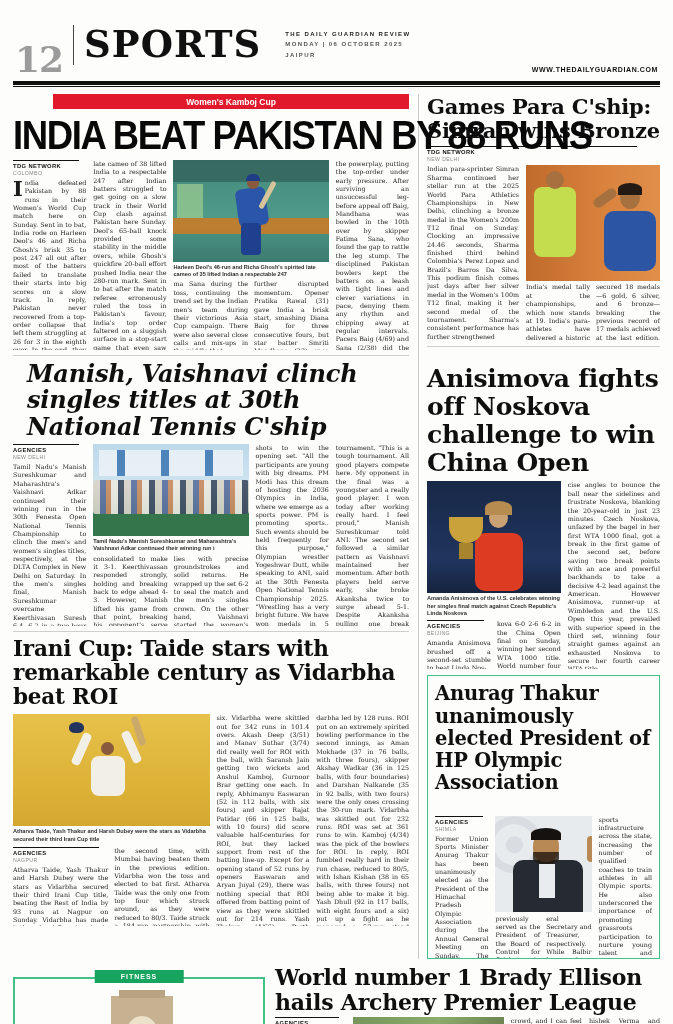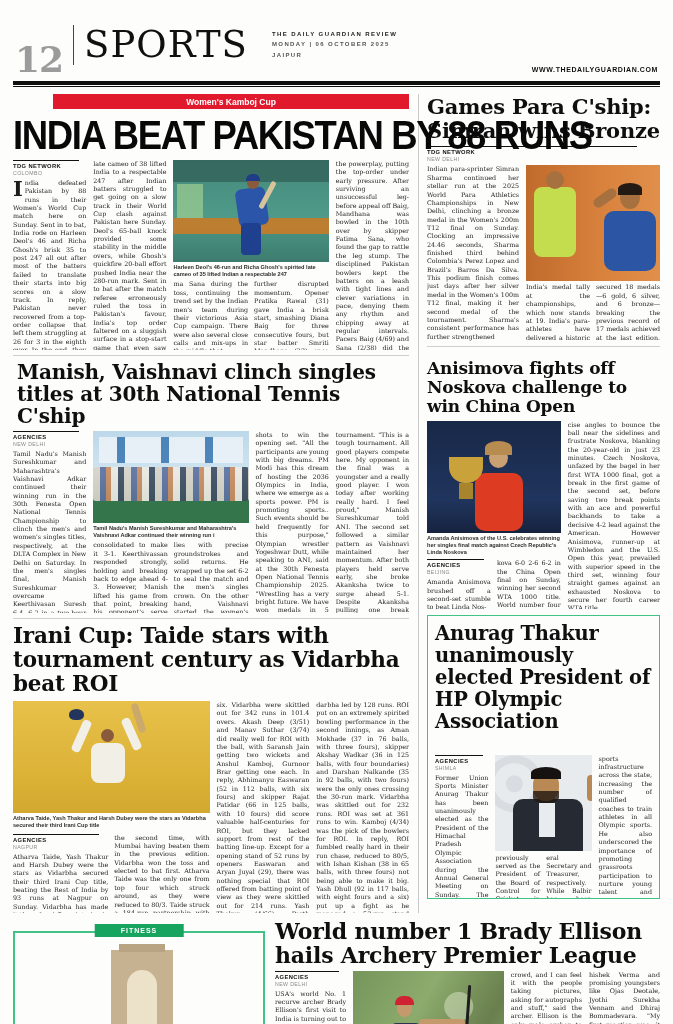--- a/index.html
+++ b/index.html
@@ -5,21 +5,21 @@
   * { margin:0; padding:0; box-sizing:border-box; }
   html,body { width:673px; height:1024px; background:#f7f6f3; overflow:hidden; }
   body { font-family:"DejaVu Serif", serif; color:#161616; position:relative; }
   .page { width:673px; height:1024px; background:#fdfdfc; padding:8px 13px 0 13px; }
 
   
   .masthead { display:flex; align-items:flex-end; justify-content:space-between; padding:6px 2px 4px 2px; }
   .mast-left { display:flex; align-items:center; gap:10px; }
   .page-num { font-size:36px; font-weight:700; color:#9b9b9b; line-height:.9; letter-spacing:-1px;margin-top:29px; }
   .mast-div { width:1px; height:40px; background:#444; }
-  .section-title { font-size:37px; font-weight:400; letter-spacing:1px; color:#101010; line-height:.9; }
+  .section-title { font-size:37px; font-weight:700; letter-spacing:1px; color:#101010; line-height:.9; }
   .mast-info { font-family:"Liberation Sans",sans-serif; font-size:6px; font-weight:700; letter-spacing:1.4px; color:#222; line-height:1.8; margin-left:14px; }
   .mast-info .dim { color:#555; }
   .website { font-family:"Liberation Sans",sans-serif; font-size:7px; font-weight:700; letter-spacing:.6px; color:#111; padding-bottom:2px; }
   .mast-rule { height:4px; background:#101010; margin:2px 0 0 0; }
   .mast-rule2 { height:1px; background:#101010; margin-top:1px; }
 
   
   .main { display:grid; grid-template-columns: 396px 1fr; gap:9px; margin-top:7px; }
   .col-right { border-left:1px solid #c9c9c9; padding-left:8px; }
   .bottom-band { display:grid; grid-template-columns: 252px 1fr; gap:10px; margin-top:4px; }
@@ -34,34 +34,34 @@
   .h-serif { font-weight:700; color:#0f0f0f; letter-spacing:-.2px; }
   .sep { height:1px; background:#cfcfcf; margin:5px 0; }
   .photo { position:relative; overflow:hidden; width:100%; }
 
   
   .kicker { background:#e0192d; color:#fff; font-family:"Liberation Sans",sans-serif; font-weight:700; font-size:8.5px; text-align:center; padding:2.5px 0; margin-left:40px; }
   .lead-headline { font-family:"Liberation Sans",sans-serif; font-weight:900; font-size:36.5px; letter-spacing:-1.4px; line-height:1; color:#080808; transform:scaleY(1.12); transform-origin:top left; margin:6px 0 8px 0; white-space:nowrap; }
   .lead-grid { display:grid; grid-template-columns:1fr 1fr 2.12fr 1fr; gap:7px; height:190px; overflow:hidden; }
   .subcols { display:grid; grid-template-columns:1fr 1fr; gap:6px; margin-top:2px; }
 
-  .tennis-headline { font-size:20px; line-height:1.1; margin:3px 0 4px 4px; }
+  .tennis-headline { font-size:24px; line-height:1.1; margin:3px 0 4px 14px;font-style:italic; }
   .tennis-grid { display:grid; grid-template-columns:1fr 2.12fr 1fr 1fr; gap:7px; height:182px; overflow:hidden; }
 
   .irani-headline { font-size:21.5px; line-height:1.12; margin:3px 0 5px 0; }
   .irani-grid { display:grid; grid-template-columns:2.12fr 1fr 1fr; gap:7px; height:212px; overflow:hidden; }
 
   
   .fitness-box { border:2px solid #43c287; position:relative; padding:9px 8px 4px 8px; margin-top:14px; height:204px; }
   .fitness-tab { position:absolute; top:-9px; left:50%; transform:translateX(-50%); background:#17a45f; color:#fff; font-family:"Liberation Sans",sans-serif; font-weight:700; font-size:7px; letter-spacing:1px; padding:3px 26px; }
 
   
   .para-headline { font-size:21px; line-height:1.12; margin:1px 0 4px 0; }
   .para-grid { display:grid; grid-template-columns:92px 1fr; gap:7px; height:176px; overflow:hidden; }
-  .anis-headline { font-size:17px; line-height:1.12; margin:12px 0 4px 0; }
+  .anis-headline { font-size:25px; line-height:1.12; margin:18px 0 4px 0; }
   .anis-grid { display:grid; grid-template-columns:1.45fr 1fr; gap:7px; height:188px; overflow:hidden; }
   .thakur-box { border:1.6px solid #43c287; padding:7px 7px 5px 7px; margin-top:6px; height:284px; overflow:hidden; }
   .thakur-headline { font-size:19.5px; line-height:1.14; margin-bottom:21px; }
   .thakur-grid { display:grid; grid-template-columns:1fr 1.8fr 1fr; gap:7px; height:212px; overflow:hidden; }
 
   
   .archery-headline { font-size:22px; line-height:1.1; margin:2px 0 3px 0; }
   .archery-grid { display:grid; grid-template-columns:1fr 2.12fr 1fr 1fr; gap:7px; height:196px; overflow:hidden; }
 </style>
 </head>
@@ -143,21 +143,21 @@
             <div class="bodytext">consolidated to make it 3-1. Keerthivassan responded strongly, holding and breaking back to edge ahead 4-3. However, Manish lifted his game from that point, breaking his opponent's serve again to close the opening set. Carrying the momentum into the second set, the Tamil Nadu player maintained his rhythm, playing long ral-</div>
             <div class="bodytext">lies with precise groundstrokes and solid returns. He wrapped up the set 6-2 to seal the match and the men's singles crown. On the other hand, Vaishnavi started the women's singles final in top gear, breaking Akanksha Nitture's serve early to lead 2-0. Though Akanksha briefly broke back, Vaishnavi quickly regained control, with precise</div>
           </div>
         </div>
         <div class="bodytext">shots to win the opening set. "All the participants are young with big dreams. PM Modi has this dream of hosting the 2036 Olympics in India, where we emerge as a sports power. PM is promoting sports.. Such events should be held frequently for this purpose," Olympian wrestler Yogeshwar Dutt, while speaking to ANI, said at the 30th Fenesta Open National Tennis Championship 2025. "Wrestling has a very bright future. We have won medals in 5 consecutive Olympics. The future belongs to wrestling. I believe that we will win an Olympic Gold soon," he added.</div>
         <div class="bodytext">tournament. "This is a tough tournament. All good players compete here. My opponent in the final was a youngster and a really good player. I won today after working really hard. I feel proud," Manish Sureshkumar told ANI. The second set followed a similar pattern as Vaishnavi maintained her momentum. After both players held serve early, she broke Akanksha twice to surge ahead 5-1. Despite Akanksha pulling one break back, Vaishnavi held firm, serving out confidently to seal the set and title with the final score of 6-1, 6-2. Maharashtra's tennis player Adkar expressed her delight after winning the 30th Fenesta Open National Tennis Championship 2025.</div>
       </div>
 
       <div class="sep"></div>
 
-      <div class="h-serif irani-headline">Irani Cup: Taide stars with tournament century as Vidarbha beat ROI</div>
+      <div class="h-serif irani-headline">Irani Cup: Taide stars with remarkable century as Vidarbha beat ROI</div>
       <div class="irani-grid">
         <div>
           <div class="photo" style="height:112px;background:linear-gradient(180deg,#e7c14a 0%,#ddb338 60%,#d2a82e 100%);">
             <div style="position:absolute;top:42px;left:78px;width:34px;height:40px;background:#f2efe6;border-radius:8px;"></div>
             <div style="position:absolute;top:18px;left:64px;width:9px;height:34px;background:#f2efe6;transform:rotate(24deg);border-radius:4px;"></div>
             <div style="position:absolute;top:16px;left:114px;width:9px;height:34px;background:#f2efe6;transform:rotate(-24deg);border-radius:4px;"></div>
             <div style="position:absolute;top:2px;left:122px;width:7px;height:30px;background:#caa96a;transform:rotate(-18deg);border-radius:3px;"></div>
             <div style="position:absolute;top:8px;left:56px;width:15px;height:11px;background:#23355c;border-radius:50% 50% 40% 40%;"></div>
             <div style="position:absolute;top:28px;left:88px;width:13px;height:13px;background:#8a5a3c;border-radius:50%;"></div>
           </div>

